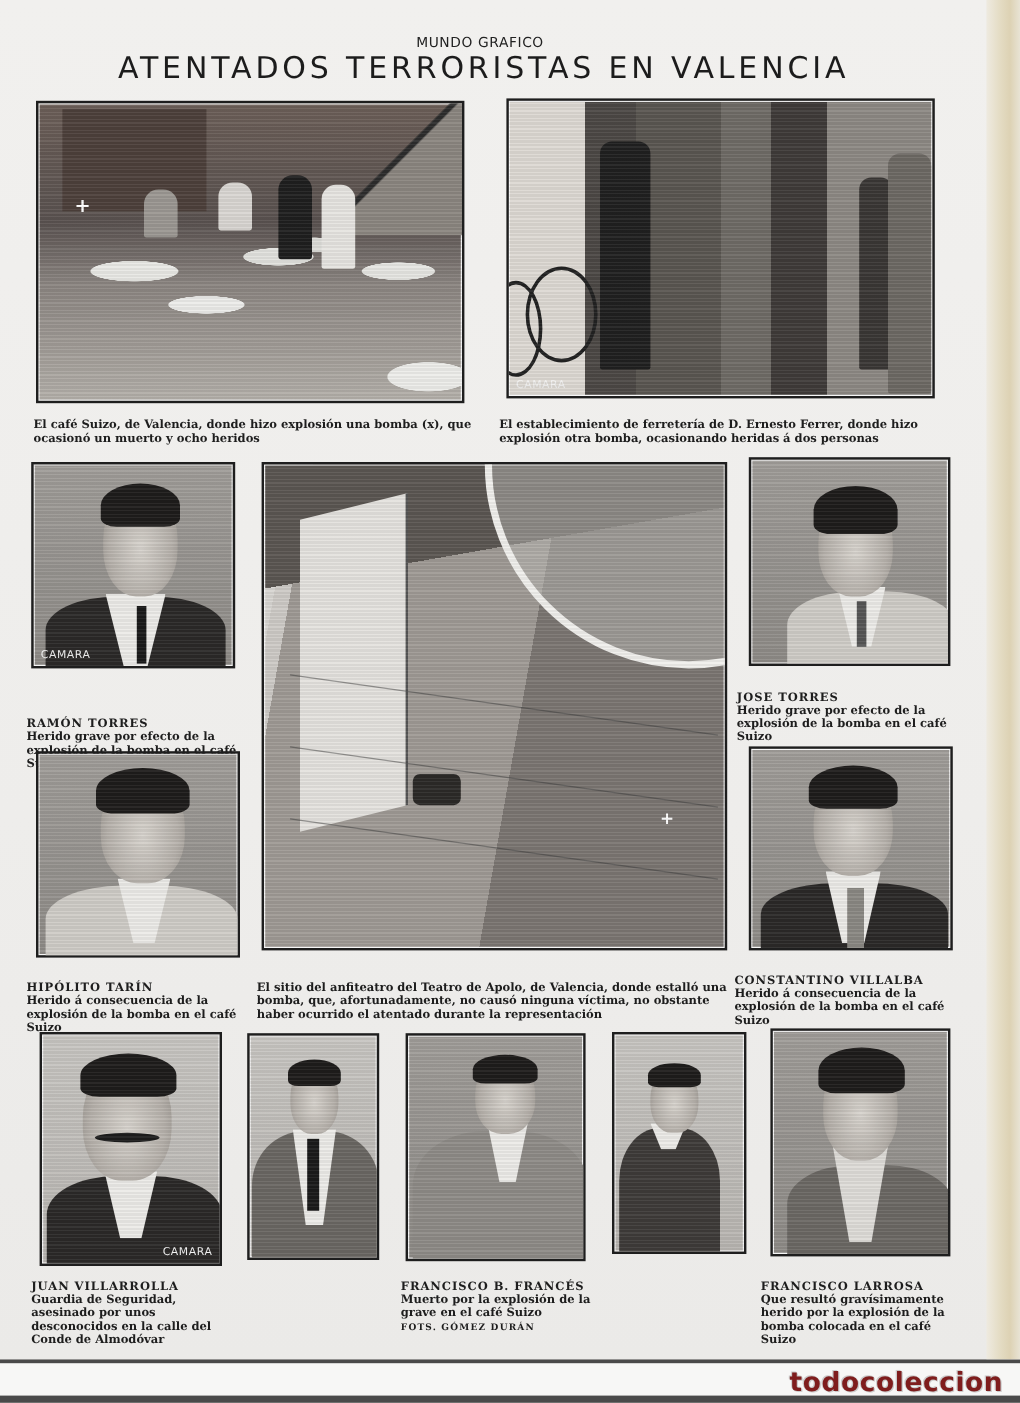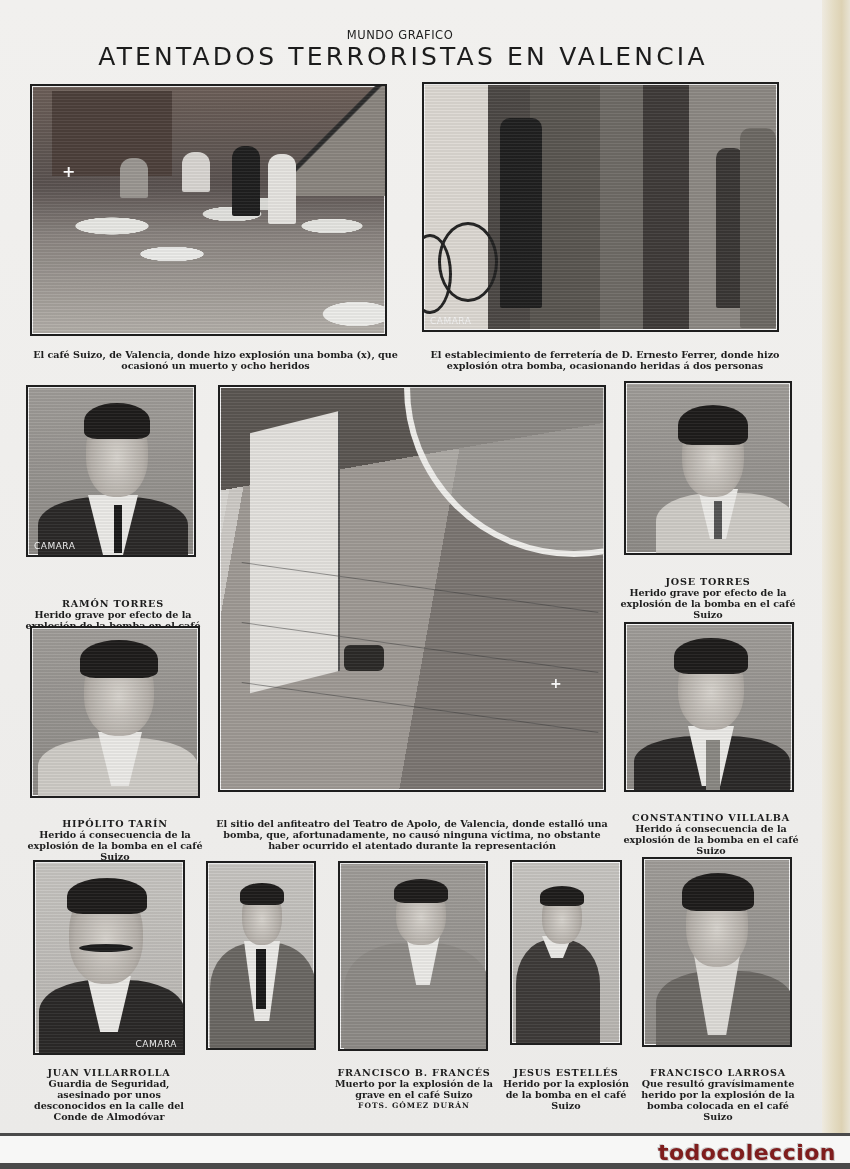--- a/index.html
+++ b/index.html
@@ -102,21 +102,21 @@
       linear-gradient(170deg, #5b5652 0 22%, transparent 22%),
       linear-gradient(100deg, #d8d6d2 0 6%, #cdcac6 6% 9%, #9f9a95 9% 55%, #7b7672 55% 100%);
   }
   .theatre .rail { position: absolute; left: 30px; top: 35px; width: 90px; height: 260px;
     background: #e4e2de; transform: skewY(-14deg); border-right: 2px solid #555; }
   .theatre .arc { position: absolute; right: -140px; top: -170px; width: 340px; height: 340px;
     border-radius: 50%; border: 6px solid #f0efec; background: rgba(190,188,184,0.5); }
   .theatre .plank { position: absolute; height: 1px; background: rgba(60,60,60,0.5); left: 20px; width: 360px; }
 
   .caption {
-    position: absolute; text-align: center; font-size: 9.6px; line-height: 11px; color: #1d1d1d;
+    position: absolute; font-size: 9.6px; line-height: 11px; color: #1d1d1d;
   }
   .caption .name {
     display: block; font-weight: bold; letter-spacing: 0.8px; font-size: 9.6px;
   }
   .caption .desc { display: block; font-weight: bold; }
   .caption .phot { display: block; font-size: 7.5px; font-weight: bold; letter-spacing: 1px; }
   .caption.wide .desc { font-weight: bold; }
 </style>
 </head>
 <body>
@@ -256,24 +256,20 @@
     <span class="phot">FOTS. GÓMEZ DURÁN</span>
   </div>
 
   <div class="photo portrait light" style="left:510px; top:860px; width:112px; height:185px;">
     <div class="body" style="left:4px; top:78px; width:84px; height:110px; background:#3e3b39;"></div>
     <div class="collar" style="left:30px; top:74px; width:30px; height:22px;"></div>
     <div class="head" style="left:30px; top:28px; width:40px; height:54px;"></div>
     <div class="hair" style="left:28px; top:24px; width:44px; height:20px;"></div>
     <div class="scan"></div>
   </div>
-  <div class="caption" style="left:502px; top:1067px; width:128px;">
-    <span class="name">JESUS ESTELLÉS</span>
-    <span class="desc">Herido por la explosión de la bomba en el café Suizo</span>
-  </div>
 
   <div class="photo portrait" style="left:642px; top:857px; width:150px; height:190px;">
     <div class="body" style="left:12px; top:112px; width:138px; height:80px; background:#6b6864;"></div>
     <div class="collar" style="left:50px; top:96px; width:46px; height:80px; background:#dedcd8;"></div>
     <div class="head" style="left:42px; top:22px; width:62px; height:86px;"></div>
     <div class="hair" style="left:38px; top:14px; width:72px; height:38px;"></div>
     <div class="scan"></div>
   </div>
   <div class="caption" style="left:634px; top:1067px; width:168px;">
     <span class="name">FRANCISCO LARROSA</span>

